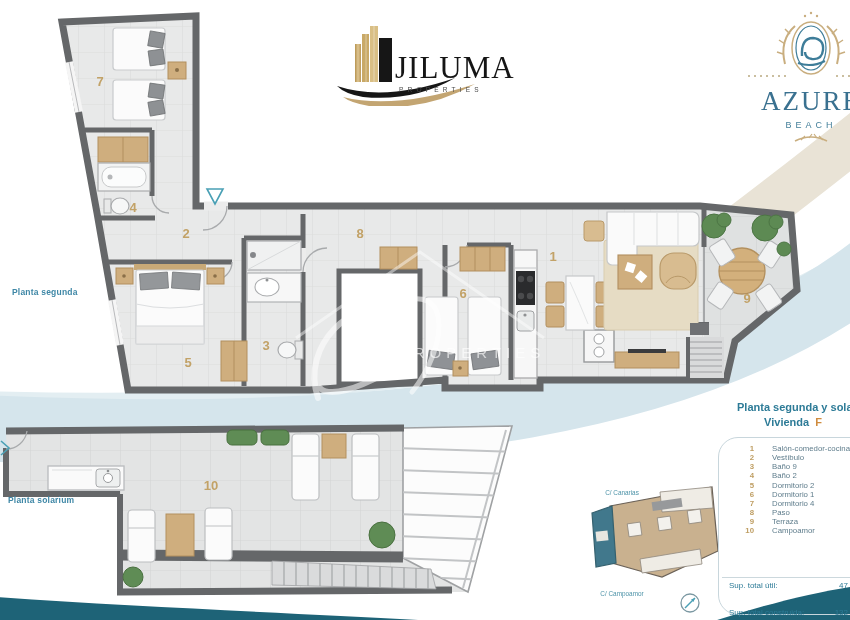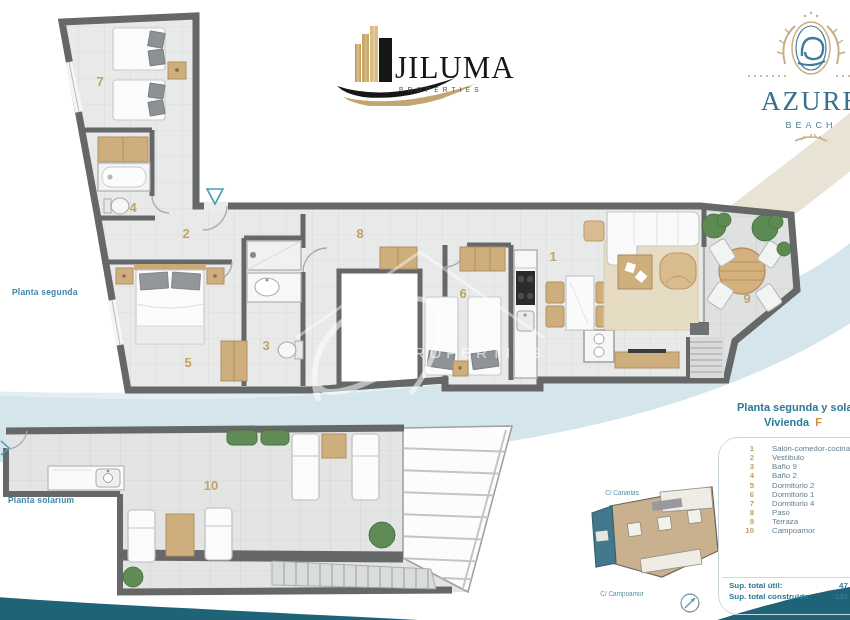--- a/index.html
+++ b/index.html
@@ -13,21 +13,21 @@
   .vivienda{left:720px;top:416px;width:146px;text-align:center;font-size:11px;font-weight:bold;}
   .vivienda .vl{color:#2d7b97;} .vivienda .vv{color:#cf8b3e;margin-left:3px;}
   #legend-box{left:718px;top:437px;width:170px;height:176px;border:1.5px solid #c8d6dc;
               border-radius:20px;}
   #legend-list{left:736px;top:444px;}
   .lrow{display:flex;align-items:center;height:9.15px;line-height:9.15px;font-size:7.8px;}
   .lnum{width:18px;text-align:right;color:#bf9e63;font-weight:bold;}
   .llab{margin-left:18px;color:#5f7d8c;}
   #divider{left:722px;top:577px;width:132px;height:1px;background:#ccd8dd;}
   .trow{position:absolute;left:729px;width:119px;display:flex;justify-content:space-between;
-        font-size:8px;font-weight:bold;color:#2d7b97;}
+        font-size:8px;font-weight:normal;color:#2d7b97;}
   
   #jiluma{left:333px;top:10px;width:200px;height:96px;}
   #azure{left:745px;top:6px;width:132px;height:150px;text-align:center;}
   .azure-name{font-family:"Liberation Serif",serif;font-size:27px;letter-spacing:2px;color:#3a7190;margin-top:2px;}
   .azure-sub{font-size:9px;letter-spacing:4px;color:#45809b;margin-top:3px;}
   .jiluma-name{position:absolute;left:62px;top:40px;font-family:"Liberation Serif",serif;
                font-size:31px;color:#151515;letter-spacing:1px;}
   .jiluma-tag{position:absolute;left:66px;top:76px;font-size:6.5px;letter-spacing:4.2px;color:#4a4a4a;}
   svg text{font-family:"Liberation Sans",sans-serif;}
   .rn{font-size:13px;font-weight:bold;fill:#c2a267;}
@@ -481,18 +481,18 @@
   <div class="lrow">
         <span class="lnum">10</span>
         <span class="llab">Campoamor</span>
       </div>
 </div>
 <div class="abs" id="divider"></div>
 <div class="trow" style="top:581px">
   <span>Sup. total útil:</span>
   <span>47</span>
 </div>
-<div class="trow" style="top:592px">
+<div class="trow" style="top:608px">
   <span>Sup. total construida:</span>
   <span>132</span>
 </div>
 
 </div>
 
 </body></html>

